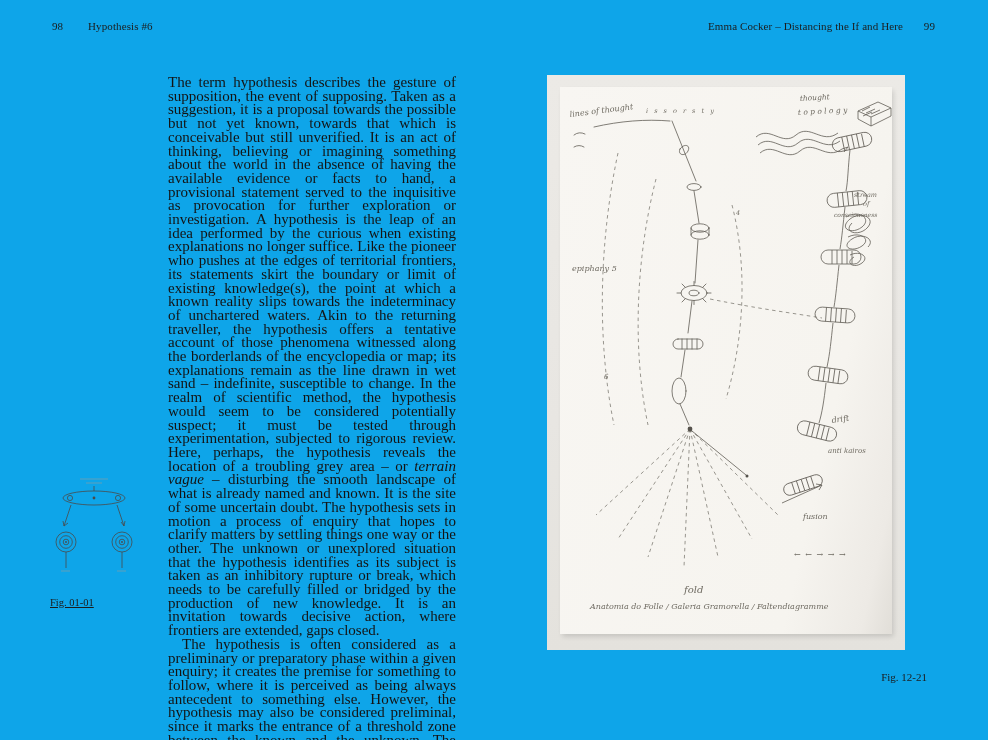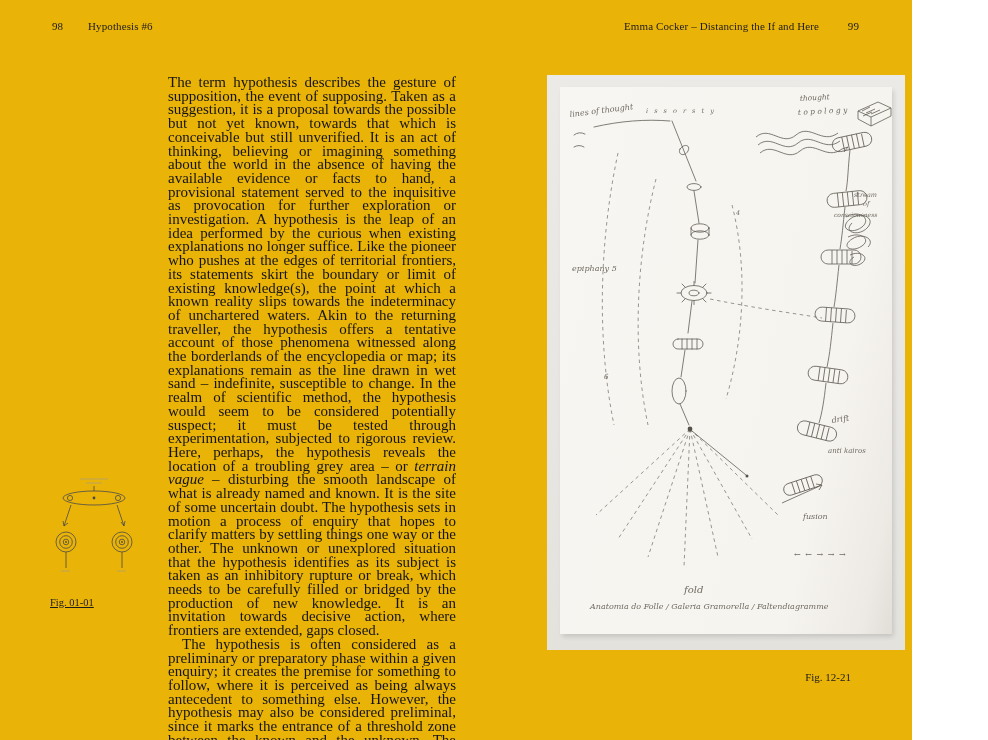--- a/index.html
+++ b/index.html
@@ -3,30 +3,30 @@
 <meta charset="utf-8">
 <style>
   * { margin:0; padding:0; box-sizing:border-box; }
   html, body {
     width:988px; height:740px;
     background:#ffffff;
     font-family:"Liberation Serif", serif;
     color:#1c1c1c;
     overflow:hidden;
   }
-  .spread { position:relative; width:912px; height:740px; background:#eab308; }
+  .spread { position:relative; width:988px; height:740px; background:#0ea5e9; }
 
   
   .running-head {
     position:absolute; top:20px; left:52px; right:53px;
     display:flex; justify-content:space-between;
     font-size:11px; letter-spacing:0.1px;
   }
   .rh-left span.pageno { margin-right:22px; }
-  .rh-right span.pageno { margin-left:26px; }
+  .rh-right span.pageno { margin-left:18px; }
 
   
   .text-column {
     position:absolute; left:168px; top:76px; width:288px;
     font-size:15px; line-height:13.7px;
     text-align:justify; text-justify:inter-word;
     color:#141414;
   }
   .text-column p + p { text-indent:14px;font-family:Liberation Serif, serif; }
   .text-column em { font-style:italic; }

